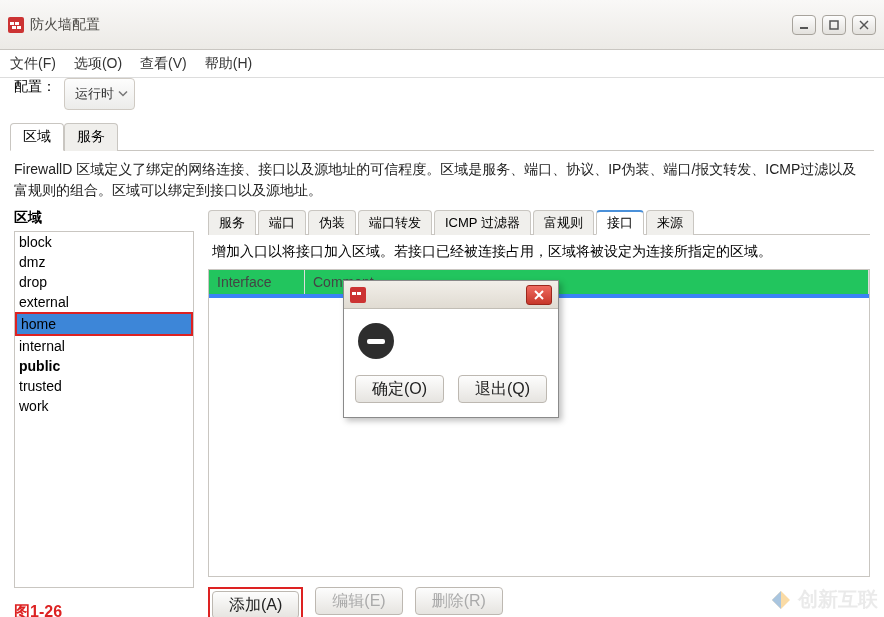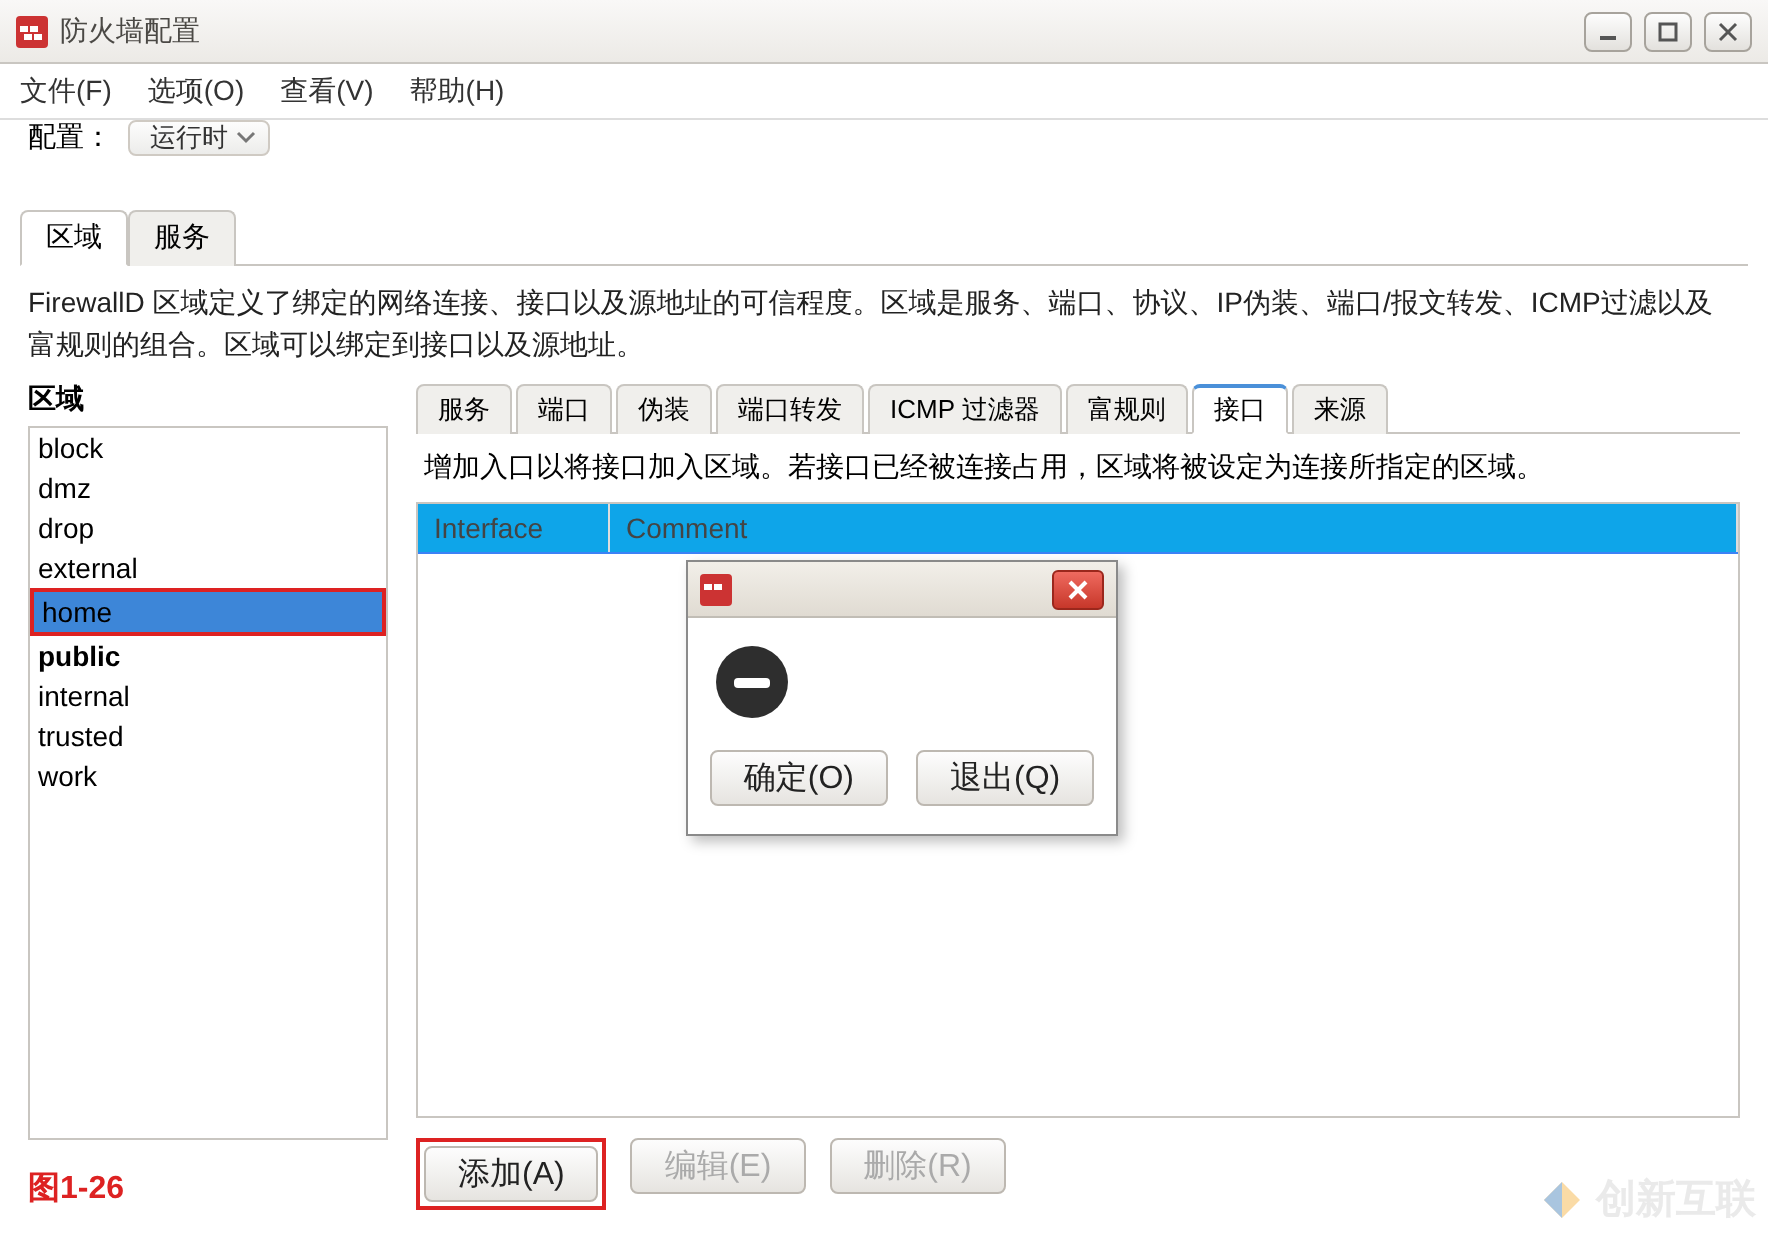--- a/index.html
+++ b/index.html
@@ -1,34 +1,34 @@
 <!DOCTYPE html>
 <html><head>
 <meta charset="utf-8">
 <style>
   * { box-sizing: border-box; font-family: "Microsoft YaHei", "SimSun", Arial, sans-serif; }
   html, body { margin:0; padding:0; }
   body { width:884px; height:617px; background:#fff; position:relative; overflow:hidden; }
 
   
-  .titlebar { height:32px; background:linear-gradient(#f9f8f7,#eceae6); border-bottom:1px solid #c9c6c1; display:flex; align-items:center; padding:0 8px; }
+  .titlebar { height:50px; background:linear-gradient(#f9f8f7,#eceae6); border-bottom:1px solid #c9c6c1; display:flex; align-items:center; padding:0 8px; }
   .titlebar .app-icon { width:16px; height:16px; margin-right:6px; }
   .titlebar .title { font-size:14px; color:#4b4945; flex:1; }
   .titlebar .win-btns { display:flex; gap:6px; }
   .win-btn { width:24px; height:20px; border:1px solid #a7a39c; border-radius:4px; background:linear-gradient(#fdfdfd,#e3e1dd); display:flex; align-items:center; justify-content:center; font-size:12px; color:#555; cursor:pointer; }
   .win-btn svg { width:12px; height:12px; }
 
   
   .menubar { height:28px; display:flex; align-items:center; padding:0 10px; gap:18px; font-size:14px; color:#333; border-bottom:1px solid #ddd; }
   .menubar span { cursor:pointer; }
 
   
   .configrow { height:38px; display:flex; align-items:flex-start; padding:0 14px; gap:8px; font-size:14px; }
   .configrow label { font-weight:normal; }
-  .select { height:18px; border:1px solid #cfcac3; border-radius:4px; background:linear-gradient(#fdfdfd,#ececea); display:flex; align-items:center; padding:0 20px 0 10px; position:relative; cursor:pointer; font-size:13px; color:#333; }
+  .select { height:32px; border:1px solid #cfcac3; border-radius:4px; background:linear-gradient(#fdfdfd,#ececea); display:flex; align-items:center; padding:0 20px 0 10px; position:relative; cursor:pointer; font-size:13px; color:#333; }
   .select .chev { position:absolute; right:6px; top:50%; transform:translateY(-50%); }
 
   
   .outer-tabs { margin:6px 10px 0 10px; border-bottom:1px solid #c9c6c1; display:flex; }
   .outer-tab { padding:4px 12px; font-size:14px; border:1px solid #c9c6c1; border-bottom:none; background:#f0efec; margin-right:0; border-top-left-radius:4px; border-top-right-radius:4px; cursor:pointer; position:relative; top:1px; }
   .outer-tab.active { background:#fff; border-bottom:1px solid #fff; }
 
   
   .desc { padding:8px 14px; font-size:14px; color:#222; line-height:1.5; }
 
@@ -42,21 +42,21 @@
   .zone-item.bold { font-weight:bold; }
   .fig-label { color:#d22; font-weight:bold; font-size:16px; margin-top:14px; }
 
   .right { flex:1; display:flex; flex-direction:column; }
   .inner-tabs { display:flex; border-bottom:1px solid #c9c6c1; height:26px; }
   .inner-tab { font-size:13px; padding:3px 10px; border:1px solid #c9c6c1; border-bottom:none; background:#f0efec; border-top-left-radius:4px; border-top-right-radius:4px; margin-right:2px; cursor:pointer; position:relative; top:1px; }
   .inner-tab.active { background:#fff; border-bottom:1px solid #fff; border-top:2px solid #4a90d9; padding-top:2px; }
 
   .inner-desc { font-size:14px; padding:8px 4px; }
   .table { flex:1; border:1px solid #c9c6c1; }
-  .thead { display:flex; background:#0ea5e9; border-bottom:1px solid #3b82f6; }
+  .thead { display:flex; background:#22c55e; border-bottom:4px solid #3b82f6; }
   .th { padding:4px 8px; font-size:14px; color:#444; border-right:1px solid #ddd; }
   .th.iface { width:96px; }
   .th.comment { flex:1; }
   .tbody { height:100%; position:relative; }
 
   .action-row { display:flex; gap:12px; margin-top:10px; }
   .btn { height:28px; padding:0 16px; border:1px solid #bdb8b1; border-radius:4px; background:linear-gradient(#fdfdfd,#e6e4e0); font-size:16px; color:#555; cursor:pointer; display:flex; align-items:center; }
   .btn.primary { color:#222; }
   .btn-wrap-highlight { border:2px solid #d22; padding:2px; }
   .btn.disabled { color:#aaa; cursor:default; }
@@ -140,22 +140,22 @@
 
 <div class="split">
   <div class="left">
     <div class="left-label">区域</div>
     <div class="zone-list">
       <div class="zone-item">block</div>
       <div class="zone-item">dmz</div>
       <div class="zone-item">drop</div>
       <div class="zone-item">external</div>
       <div class="zone-item selected">home</div>
+      <div class="zone-item">internal</div>
       <div class="zone-item bold">public</div>
-      <div class="zone-item">internal</div>
       <div class="zone-item">trusted</div>
       <div class="zone-item">work</div>
     </div>
     <div class="fig-label">图1-26</div>
   </div>
 
   <div class="right">
     <div class="inner-tabs">
       <div class="inner-tab">服务</div>
       <div class="inner-tab">端口</div>

